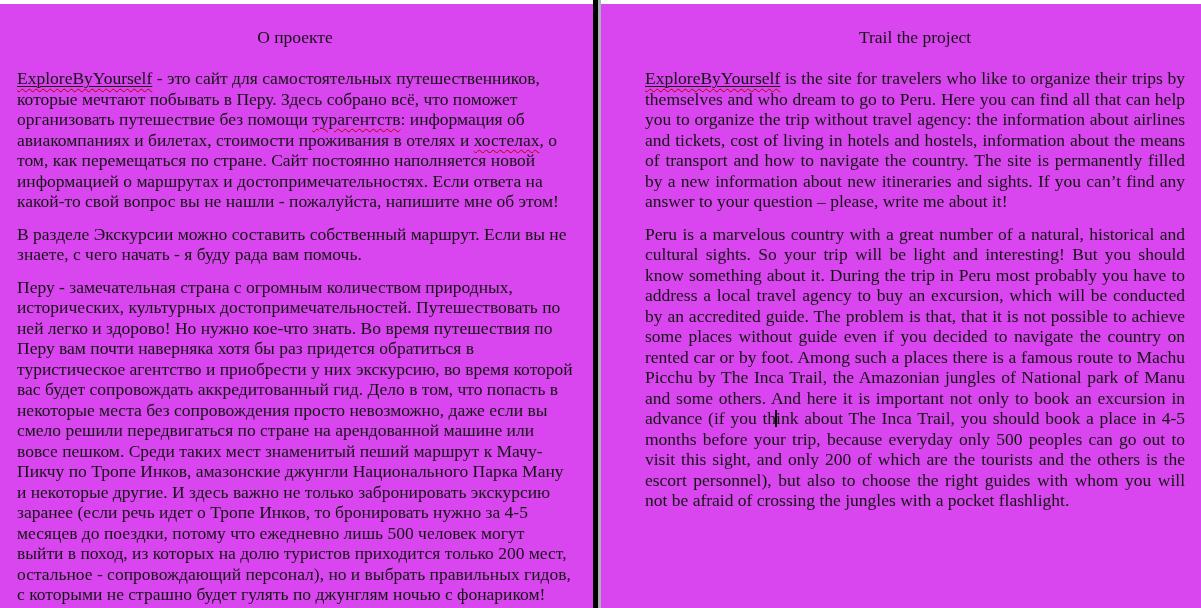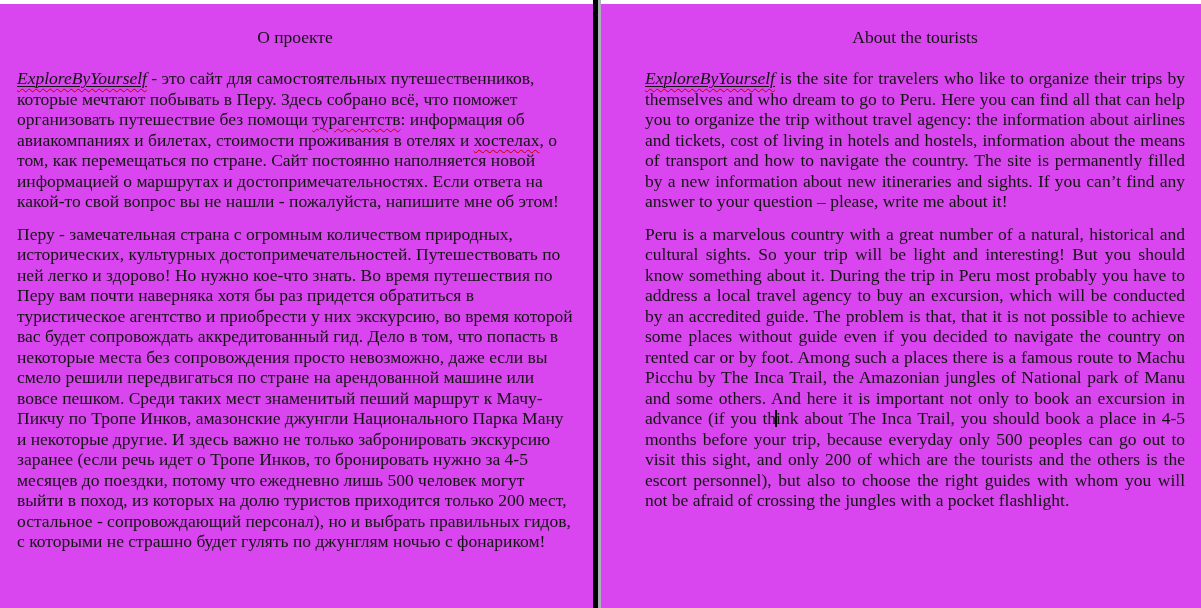--- a/index.html
+++ b/index.html
@@ -21,21 +21,21 @@
   .doc-title{
     font-size:17.5px;font-weight:normal;text-align:center;
     margin:0 0 21px 0;line-height:20px;
   }
   .para{
     font-size:17.5px;line-height:20.5px;margin:0 0 12px 0;
   }
   .content-right .para{text-align:justify;}
 
   
-  .u{text-decoration:underline;text-decoration-thickness:1px;text-underline-offset:2px;font-style:italic;}
+  .u{text-decoration:underline;text-decoration-thickness:1px;text-underline-offset:2px;}
   
   .sq{
     text-decoration-line:underline;text-decoration-style:wavy;
     text-decoration-color:#c00000;text-decoration-thickness:1px;
     text-underline-offset:3px;
   }
   .u > .sq{text-underline-offset:4px;}
 
   
   .caret{
@@ -43,28 +43,29 @@
     vertical-align:-3px;margin-left:-1px;margin-right:-0.5px;
   }
 </style>
 </head>
 <body>
 
 <div class="page page-left">
   <div class="content-left">
     <h1 class="doc-title">О проекте</h1>
     <p class="para"><span class="u"><span class="sq">ExploreByYourself</span></span> - это сайт для самостоятельных путешественников, которые мечтают побывать в Перу. Здесь собрано всё, что поможет организовать путешествие без помощи <span class="sq">турагентств</span>: информация об авиакомпаниях и билетах, стоимости проживания в отелях и <span class="sq">хостелах</span>, о том, как перемещаться по стране. Сайт постоянно наполняется новой информацией о маршрутах и достопримечательностях. Если ответа на какой-то свой вопрос вы не нашли - пожалуйста, напишите мне об этом!</p>
+    <p class="para">В разделе Экскурсии можно составить собственный маршрут. Если вы не знаете, с чего начать - я буду рада вам помочь.</p>
     <p class="para">Перу - замечательная страна с огромным количеством природных, исторических, культурных достопримечательностей. Путешествовать по ней легко и здорово! Но нужно кое-что знать. Во время путешествия по Перу вам почти наверняка хотя бы раз придется обратиться в туристическое агентство и приобрести у них экскурсию, во время которой вас будет сопровождать аккредитованный гид. Дело в том, что попасть в некоторые места без сопровождения просто невозможно, даже если вы смело решили передвигаться по стране на арендованной машине или вовсе пешком. Среди таких мест знаменитый пеший маршрут к Мачу-Пикчу по Тропе Инков, амазонские джунгли Национального Парка Ману и некоторые другие. И здесь важно не только забронировать экскурсию заранее (если речь идет о Тропе Инков, то бронировать нужно за 4-5 месяцев до поездки, потому что ежедневно лишь 500 человек могут выйти в поход, из которых на долю туристов приходится только 200 мест, остальное - сопровождающий персонал), но и выбрать правильных гидов, с которыми не страшно будет гулять по джунглям ночью с фонариком!</p>
   </div>
 </div>
 
 <div class="divider">
   <div class="d-black"></div>
   <div class="d-gray"></div>
 </div>
 
 <div class="page page-right">
   <div class="content-right">
-    <h1 class="doc-title">About the tourists</h1>
+    <h1 class="doc-title">Trail the project</h1>
     <p class="para"><span class="u"><span class="sq">ExploreByYourself</span></span> is the site for travelers who like to organize their trips by themselves and who dream to go to Peru. Here you can find all that can help you to organize the trip without travel agency: the information about airlines and tickets, cost of living in hotels and hostels, information about the means of transport and how to navigate the country. The site is permanently filled by a new information about new itineraries and sights. If you can’t find any answer to your question – please, write me about it!</p>
     <p class="para">Peru is a marvelous country with a great number of a natural, historical and cultural sights. So your trip will be light and interesting! But you should know something about it. During the trip in Peru most probably you have to address a local travel agency to buy an excursion, which will be conducted by an accredited guide. The problem is that, that it is not possible to achieve some places without guide even if you decided to navigate the country on rented car or by foot. Among such a places there is a famous route to Machu Picchu by The Inca Trail, the Amazonian jungles of National park of Manu and some others. And here it is important not only to book an excursion in advance (if you th<span class="caret"></span>ink about The Inca Trail, you should book a place in 4-5 months before your trip, because everyday only 500 peoples can go out to visit this sight, and only 200 of which are the tourists and the others is the escort personnel), but also to choose the right guides with whom you will not be afraid of crossing the jungles with a pocket flashlight.</p>
   </div>
 </div>
 
 </body></html>

